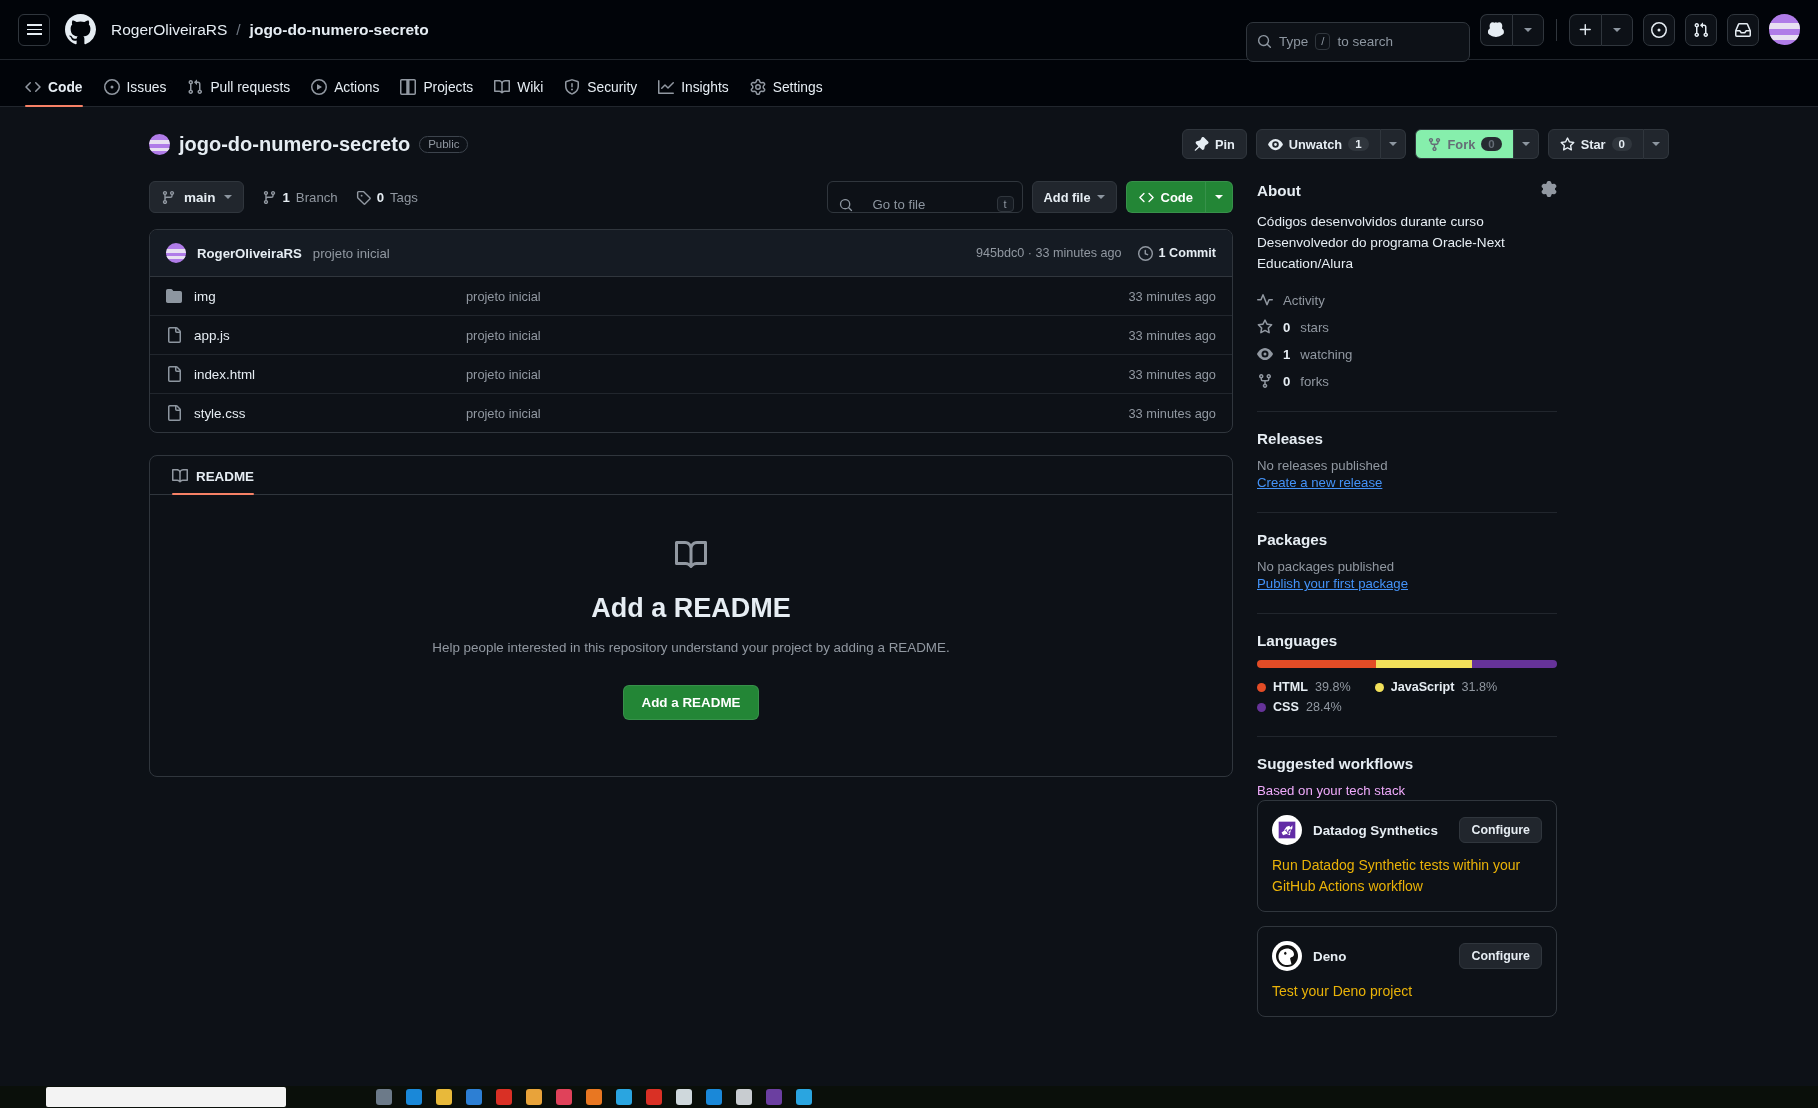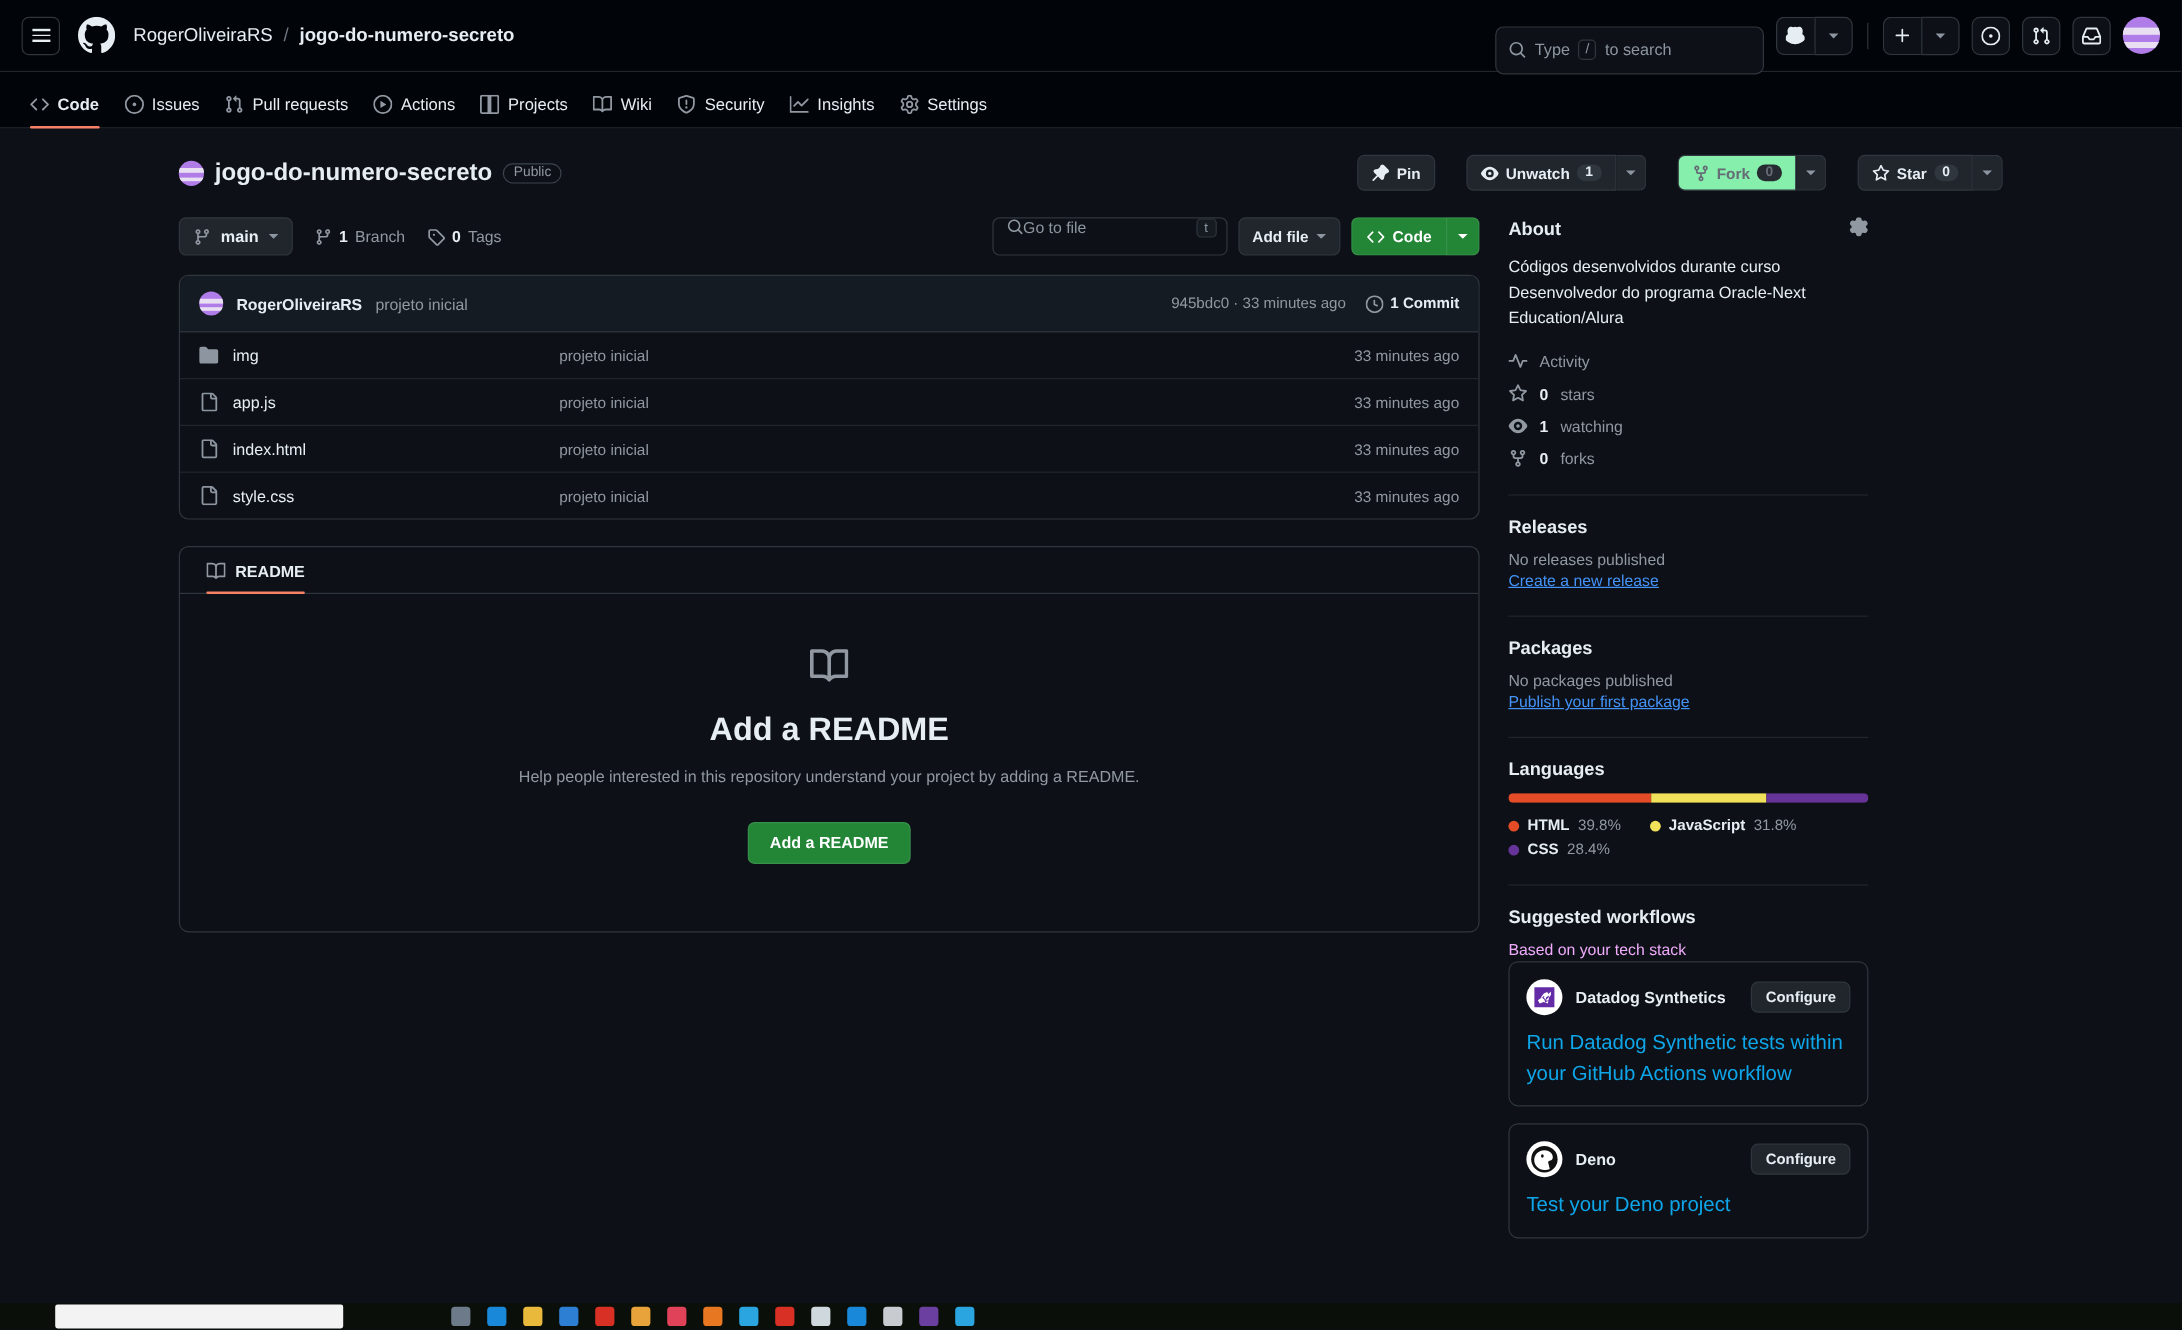--- a/index.html
+++ b/index.html
@@ -107,21 +107,21 @@
   }
   .repo-avatar::before{content:'';position:absolute;left:0;right:0;top:6px;height:4px;background:#e8e0f2;}
   .repo-avatar::after{content:'';position:absolute;left:0;right:0;top:14px;height:3px;background:#e8e0f2;}
   .repo-title { font-size: 20px; font-weight: 700; color:#e6edf3; }
   .pill {
     margin-left: 9px;
     border: 1px solid #3d444d; border-radius: 2em;
     font-size: 11.5px; color: #9198a1;
     padding: 1px 8px 2px;
   }
-  .repo-actions { margin-left:auto; display:flex; align-items:center; gap: 26px; }
+  .repo-actions { margin-left:auto; display:flex; align-items:center; gap: 9px; }
   .btn {
     height: 30px; border:1px solid #30363d; border-radius:6px;
     background:#21262d; color:#e6edf3;
     display:flex; align-items:center; gap:6px;
     padding: 0 11px; font-size:12.8px; font-weight:600; cursor:pointer;
   }
   .btn.disabled { color:#656c76; background:#86efac; cursor:default; }
   .btn-group { display:flex; }
   .btn-group .btn:first-child { border-radius:6px 0 0 6px; border-right:1px solid #30363d; }
   .btn-group .btn:last-child { border-radius:0 6px 6px 0; border-left:none; padding:0 8px; }
@@ -142,21 +142,21 @@
     display:flex; align-items:center; gap: 8px; padding: 12px 11px;
     font-size: 13.5px; font-weight:700; cursor:pointer;
   }
   .ref-stats { display:flex; align-items:center; gap: 18px; margin-left: 18px; font-size:13.2px; color:#9198a1; }
   .ref-stats .item { display:flex; align-items:center; gap:6px; cursor:pointer; }
   .ref-stats b { color:#e6edf3; font-weight:700; }
   .toolbar-right { margin-left:auto; display:flex; align-items:center; gap: 9px; }
   .gotofile {
     width: 196px; height: 32px;
     background:#0d1117; border:1px solid #30363d; border-radius:6px;
-    display:flex; align-items:flex-start; gap: 0; padding: 0 8px 12px 11px;
+    display:flex; align-items:flex-end; gap: 20px; padding: 0 8px 0 11px;
     font-size:13.2px; color:#8d96a0; cursor:text;
   }
   .gotofile .kbd {
     margin-left:auto; border:1px solid #30363d; border-radius:4px;
     font-size:11px; padding: 1px 6px; color:#8d96a0; background:#161b22;
   }
   .btn-green {
     height:32px; background:#238636; border:1px solid rgba(240,246,252,0.1); border-radius:6px;
     color:#fff; display:flex; align-items:center; gap:7px; padding:0 12px;
     font-size:13px; font-weight:700; cursor:pointer;
@@ -222,21 +222,21 @@
   .lang-item b { color:#e6edf3; font-weight:600; }
   .dot { width:9px; height:9px; border-radius:50%; flex:none; }
 
   .wf-sub { font-size:13.2px; color:#f0abfc; margin: 2px 0 2px; }
   .wf-card { border:1px solid #30363d; border-radius:8px; padding: 14px; margin-bottom: 14px; }
   .wf-top { display:flex; align-items:center; gap: 11px; }
   .wf-logo { width:30px;height:30px;border-radius:50%;background:#fff;display:flex;align-items:center;justify-content:center;flex:none; }
   .wf-name { font-size:13.4px; font-weight:700; }
   .wf-cfg { margin-left:auto; background:#21262d; border:1px solid #30363d; border-radius:6px;
             font-size:12.4px; font-weight:600; padding: 5px 11px; cursor:pointer; }
-  .wf-desc { font-size:17px; color:#0ea5e9; line-height:1.5; margin-top: 10px; }
+  .wf-desc { font-size:14px; color:#eab308; line-height:1.5; margin-top: 10px; }
 
   
   .taskbar { position:absolute; left:0; bottom:0; width:1818px; height: 22px; background:#0a0f0a; overflow:hidden; display:flex; align-items:center;}
   .tb-search { width: 240px; height: 20px; background:#f3f3f3; margin-left: 46px; border-radius:2px; }
   .tb-icons { display:flex; gap: 14px; margin-left: 90px; }
   .tb-ic { width: 16px; height: 16px; border-radius: 3px; }
 </style>
 </head>
 <body>
 

